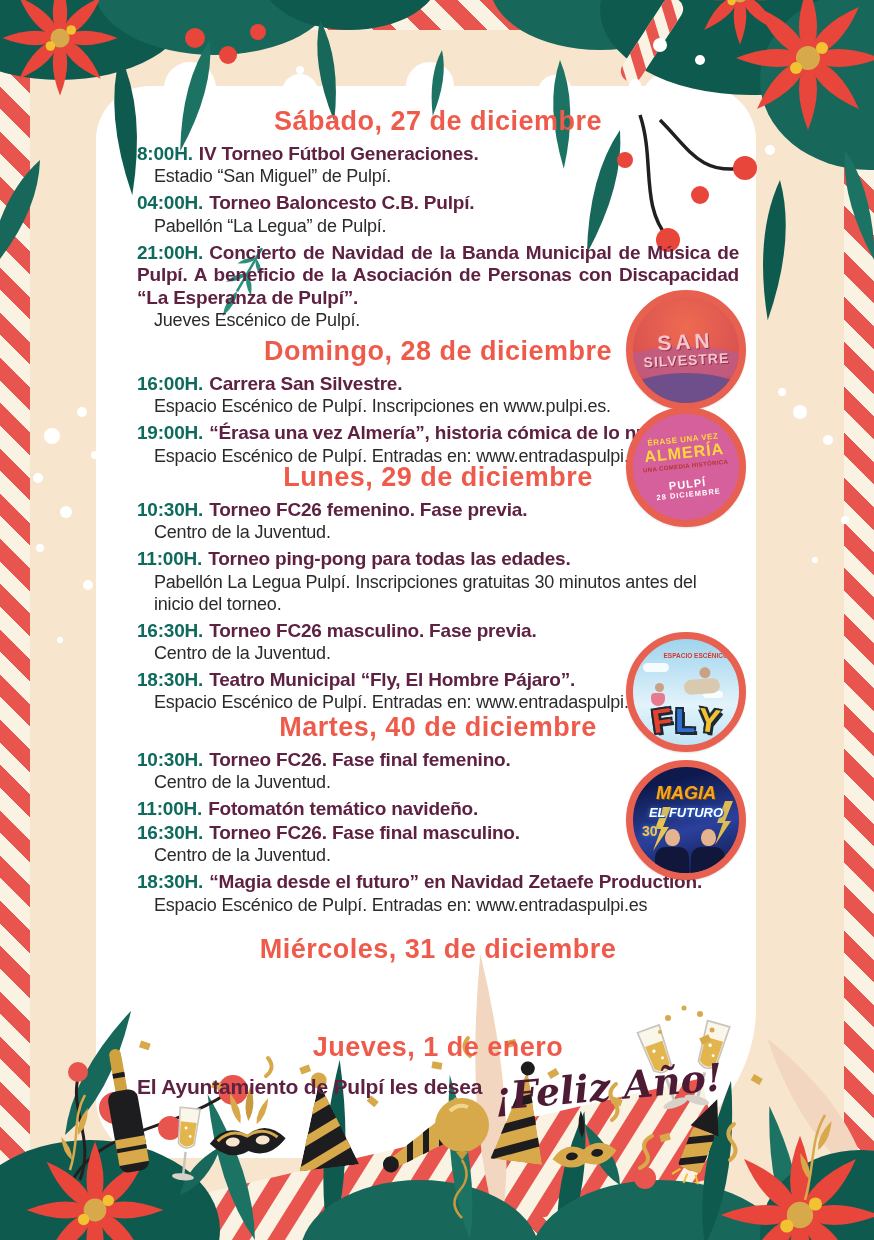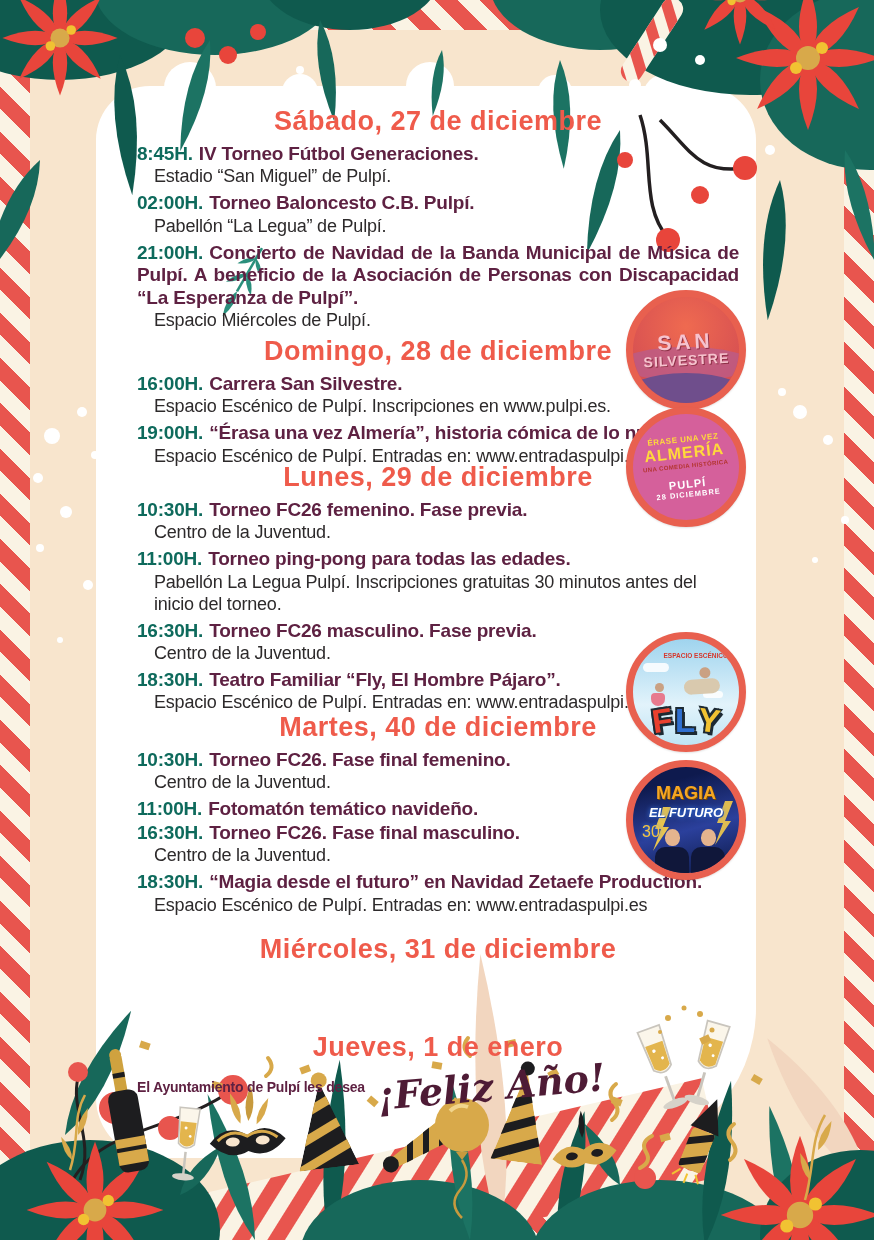--- a/index.html
+++ b/index.html
@@ -23,21 +23,21 @@
   .day-title{margin:0 0 6px;text-align:center;font-size:27px;font-weight:bold;
              color:#ef5b4b;letter-spacing:.5px;line-height:1.15;}
   .event .headline{margin:1px 0 0;font-size:19px;font-weight:bold;line-height:1.18;
              letter-spacing:-.2px;color:#5e2142;}
   .headline .time{color:#0e6a5c;padding-right:6px;}
   .headline.justify{text-align:justify;}
   .event .loc{margin:1px 0 4px;padding-left:17px;font-size:18px;line-height:1.22;
              letter-spacing:-.2px;color:#2d2a2b;}
   .closing{position:absolute;left:137px;top:1064px;width:602px;display:flex;
            align-items:center;z-index:5;}
-  .closing-label{font-size:14px;font-weight:bold;color:#5e2142;letter-spacing:-.2px;}
+  .closing-label{font-size:21px;font-weight:bold;color:#5e2142;letter-spacing:-.2px;}
   .closing-script{font-family:"DejaVu Serif",serif;font-style:italic;font-weight:bold;
            font-size:38px;color:#4e1b35;transform:rotate(-5deg);margin-left:12px;white-space:nowrap;}
 
   
   .badge{position:absolute;left:626px;width:120px;height:120px;border-radius:50%;
          border:7px solid #e8604f;box-sizing:border-box;z-index:5;overflow:hidden;
          display:flex;flex-direction:column;align-items:center;justify-content:center;
          text-align:center;box-shadow:0 1px 2px rgba(0,0,0,.12);}
   #badge-sansilvestre{top:290px;background:radial-gradient(circle at 50% 28%,#ef6a50,#d44d52 78%);}
   #badge-sansilvestre::before{content:"";position:absolute;left:-14px;right:-14px;bottom:22px;
@@ -67,25 +67,25 @@
   .fly-girl .head{width:9px;height:9px;border-radius:50%;background:#caa183;margin-left:4px;}
   .fly-girl .dress{width:14px;height:13px;background:#e77a8e;border-radius:4px 4px 7px 7px;margin-top:1px;}
   .fly-letters{position:absolute;bottom:8px;left:0;right:0;display:flex;justify-content:center;
          gap:3px;z-index:3;}
   .fly-letters span{font-size:33px;font-weight:bold;line-height:1;
          text-shadow:-2px -2px 0 #1d2a33,2px -2px 0 #1d2a33,-2px 2px 0 #1d2a33,2px 2px 0 #1d2a33,3px 3px 0 #1d2a33;}
   .fl-f{color:#e8402e;transform:rotate(-8deg);}
   .fl-l{color:#2f6fd0;}
   .fl-y{color:#f1c232;transform:rotate(8deg);}
   #badge-magia{top:760px;background:linear-gradient(165deg,#0e1a4e 18%,#2b409c 58%,#0c1844);}
-  .mg-big{position:absolute;top:16px;left:0;right:0;font-size:18px;font-weight:bold;
+  .mg-big{position:absolute;top:16px;left:0;right:0;font-size:18px;font-style:italic;font-weight:bold;
          color:#f5a623;text-shadow:1px 1px 0 #7a4b00;z-index:3;}
   .mg-mid{position:absolute;top:38px;left:0;right:0;font-size:13px;font-style:italic;font-weight:bold;
          color:#fff;text-shadow:0 0 5px #3b82f6,1px 1px 0 #1b3a8a;z-index:3;}
-  .mg-num{position:absolute;left:9px;top:56px;font-size:16px;font-weight:normal;color:#f5c542;
+  .mg-num{position:absolute;left:9px;top:56px;font-size:14px;font-weight:bold;color:#f5c542;
          text-shadow:0 0 4px #3b82f6;z-index:3;}
   .mg-man{position:absolute;bottom:0;z-index:2;}
   .mg-man .head{width:15px;height:17px;background:#e5b48e;border-radius:50% 50% 45% 45%;margin:0 auto;}
   .mg-man .torso{width:34px;height:26px;background:#10173a;border-radius:10px 10px 0 0;margin-top:1px;}
   .mg-man.m1{left:22px;}
   .mg-man.m2{left:58px;}
   .mg-bolts{position:absolute;inset:0;z-index:1;}
 </style>
 </head>
 <body>
@@ -382,30 +382,30 @@
       <circle cx="300" cy="70" r="4"></circle>
       <circle cx="160" cy="120" r="5"></circle>
   </g>
 </svg>
 
 <main class="content">
     <section class="day-section">
     <h2 class="day-title">Sábado, 27 de diciembre</h2>
     <div class="day-events">
         <div class="event">
-    <p class="headline"><span class="time">8:45H.</span><span class="etitle">IV Torneo Fútbol Generaciones.</span></p>
+    <p class="headline"><span class="time">8:00H.</span><span class="etitle">IV Torneo Fútbol Generaciones.</span></p>
     <p class="loc">Estadio “San Miguel” de Pulpí.</p>
   </div>
         <div class="event">
-    <p class="headline"><span class="time">02:00H.</span><span class="etitle">Torneo Baloncesto C.B. Pulpí.</span></p>
+    <p class="headline"><span class="time">04:00H.</span><span class="etitle">Torneo Baloncesto C.B. Pulpí.</span></p>
     <p class="loc">Pabellón “La Legua” de Pulpí.</p>
   </div>
         <div class="event">
     <p class="headline justify"><span class="time">21:00H.</span><span class="etitle">Concierto de Navidad de la Banda Municipal de Música de Pulpí. A beneficio de la Asociación de Personas con Discapacidad “La Esperanza de Pulpí”.</span></p>
-    <p class="loc">Espacio Miércoles de Pulpí.</p>
+    <p class="loc">Jueves Escénico de Pulpí.</p>
   </div>
       </div>
   </section>
     <section class="day-section">
     <h2 class="day-title">Domingo, 28 de diciembre</h2>
     <div class="day-events">
         <div class="event">
     <p class="headline"><span class="time">16:00H.</span><span class="etitle">Carrera San Silvestre.</span></p>
     <p class="loc">Espacio Escénico de Pulpí. Inscripciones en www.pulpi.es.</p>
   </div>
@@ -424,21 +424,21 @@
   </div>
         <div class="event">
     <p class="headline"><span class="time">11:00H.</span><span class="etitle">Torneo ping-pong para todas las edades.</span></p>
     <p class="loc">Pabellón La Legua Pulpí. Inscripciones gratuitas 30 minutos antes del inicio del torneo.</p>
   </div>
         <div class="event">
     <p class="headline"><span class="time">16:30H.</span><span class="etitle">Torneo FC26 masculino. Fase previa.</span></p>
     <p class="loc">Centro de la Juventud.</p>
   </div>
         <div class="event">
-    <p class="headline"><span class="time">18:30H.</span><span class="etitle">Teatro Familiar “Fly, El Hombre Pájaro”.</span></p>
+    <p class="headline"><span class="time">18:30H.</span><span class="etitle">Teatro Municipal “Fly, El Hombre Pájaro”.</span></p>
     <p class="loc">Espacio Escénico de Pulpí. Entradas en: www.entradaspulpi.es</p>
   </div>
       </div>
   </section>
     <section class="day-section">
     <h2 class="day-title">Martes, 40 de diciembre</h2>
     <div class="day-events">
         <div class="event">
     <p class="headline"><span class="time">10:30H.</span><span class="etitle">Torneo FC26. Fase final femenino.</span></p>
     <p class="loc">Centro de la Juventud.</p>

